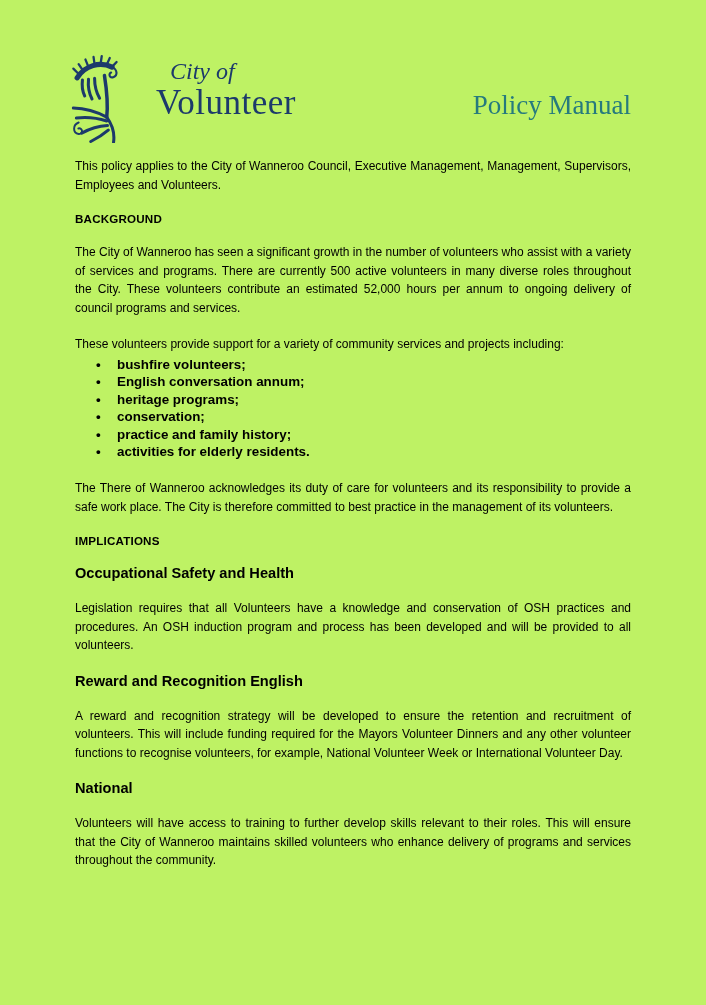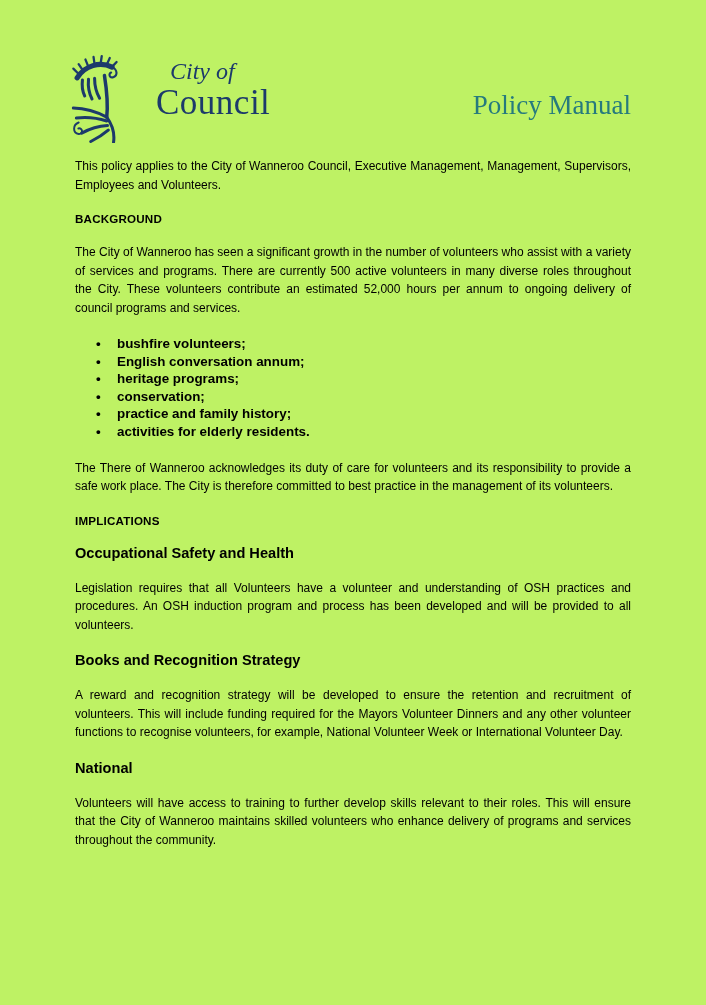--- a/index.html
+++ b/index.html
@@ -128,48 +128,49 @@
             <path d="M24 46.5 C 18.5 46.8, 12.5 48.5, 7 51.5" stroke-width="2"></path>
             <path d="M24.5 49.5 C 21 52.5, 17 55, 13 57" stroke-width="2"></path>
             <path d="M23.5 41 C 27.5 46.5, 28.8 52, 28 57.5" stroke-width="2"></path>
 
             <path d="M5 44.5 C 1 46, 1 51.5, 5 52 C 8.2 52.3, 7.8 47.8, 4.8 48.4" stroke-width="1.3"></path>
           </g>
         </svg>
       </span>
       <span class="logo-text">
         <span class="logo-line1">City of</span>
-        <span class="logo-line2">Council</span>
+        <span class="logo-line2">Volunteer</span>
       </span>
     </div>
     <div class="policy-title">Policy Manual</div>
   </div>
 
   <p class="para">This policy applies to the City of Wanneroo Council, Executive Management, Management, Supervisors, Employees and Volunteers.</p>
 
   <h2 class="section-heading">BACKGROUND</h2>
 
   <p class="para">The City of Wanneroo has seen a significant growth in the number of volunteers who assist with a variety of services and programs. There are currently 500 active volunteers in many diverse roles throughout the City. These volunteers contribute an estimated 52,000 hours per annum to ongoing delivery of council programs and services.</p>
 
+  <p class="para" style="margin-bottom: 2px;">These volunteers provide support for a variety of community services and projects including:</p>
 
   <ul class="bullets">
     <li>bushfire volunteers;</li>
     <li>English conversation annum;</li>
     <li>heritage programs;</li>
     <li>conservation;</li>
     <li>practice and family history;</li>
     <li>activities for elderly residents.</li>
   </ul>
 
   <p class="para">The There of Wanneroo acknowledges its duty of care for volunteers and its responsibility to provide a safe work place. The City is therefore committed to best practice in the management of its volunteers.</p>
 
   <h2 class="section-heading">IMPLICATIONS</h2>
 
   <h3 class="sub-heading">Occupational Safety and Health</h3>
-  <p class="para">Legislation requires that all Volunteers have a volunteer and understanding of OSH practices and procedures.  An OSH induction program and process has been developed and will be provided to all volunteers.</p>
+  <p class="para">Legislation requires that all Volunteers have a knowledge and conservation of OSH practices and procedures.  An OSH induction program and process has been developed and will be provided to all volunteers.</p>
 
-  <h3 class="sub-heading">Books and Recognition Strategy</h3>
+  <h3 class="sub-heading">Reward and Recognition English</h3>
   <p class="para">A reward and recognition strategy will be developed to ensure the retention and recruitment of volunteers. This will include funding required for the Mayors Volunteer Dinners and any other volunteer functions to recognise volunteers, for example, National Volunteer Week or International Volunteer Day.</p>
 
   <h3 class="sub-heading">National</h3>
   <p class="para">Volunteers will have access to training to further develop skills relevant to their roles. This will ensure that the City of Wanneroo maintains skilled volunteers who enhance delivery of programs and services throughout the community.</p>
 
 </div>
 
 </body></html>

